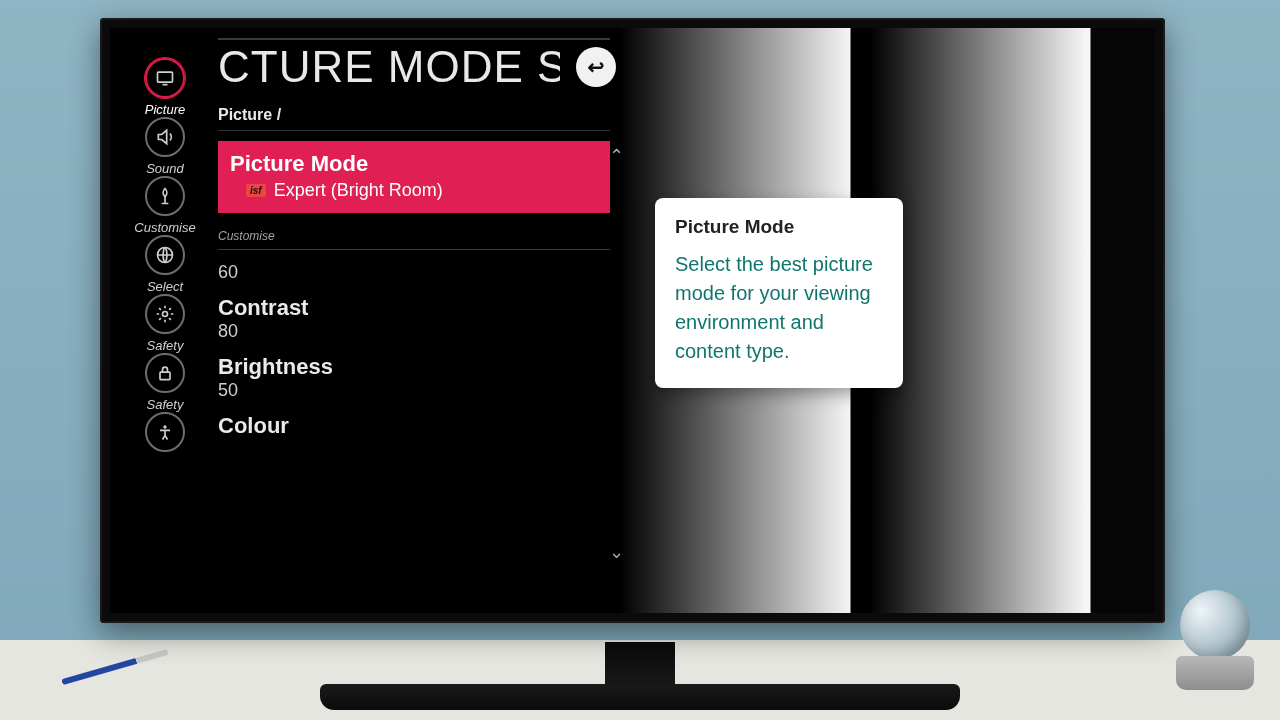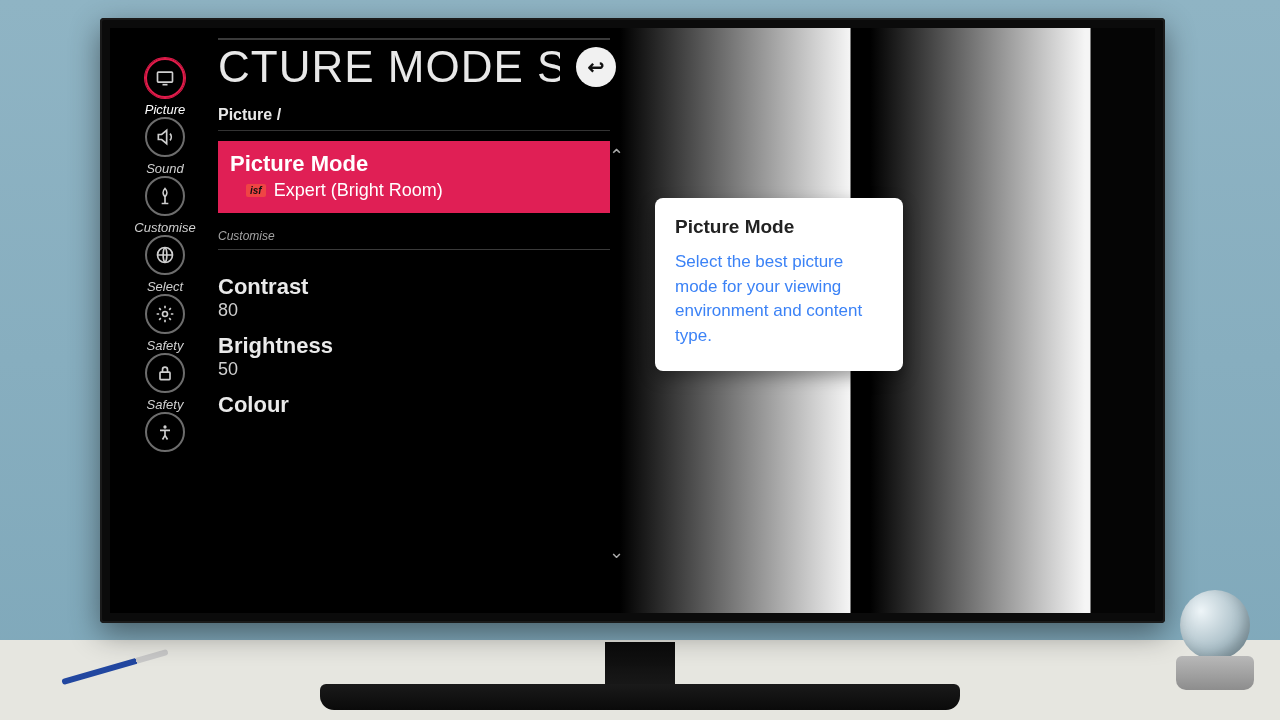--- a/index.html
+++ b/index.html
@@ -133,21 +133,21 @@
   .tooltip {
     position:absolute;
     left: 545px; top: 170px;
     width: 248px;
     background:#fff; color:#222;
     border-radius: 8px;
     padding: 18px 20px 22px 20px;
     box-shadow: 0 6px 16px rgba(0,0,0,.35);
   }
   .tooltip .tt-title { font-weight:700; font-size:19px; margin-bottom:12px; }
-  .tooltip .tt-body  { font-size:17px; line-height:1.45; color:#3b82f6; }
+  .tooltip .tt-body  { font-size:20px; line-height:1.45; color:#0f766e; }
 
   
   .stand-neck {
     position:absolute; left:50%; transform:translateX(-50%);
     bottom: 28px; width: 70px; height: 50px;
     background: linear-gradient(#0a0a0a,#1a1a1a);
     z-index:1;
   }
   .stand-base {
     position:absolute; left:50%; transform:translateX(-50%);
@@ -276,20 +276,21 @@
           <div class="row-title">Picture Mode</div>
           <div class="row-value">
             <span class="isf-badge">isf</span>
             <span>Expert (Bright Room)</span>
           </div>
         </div>
 
         <div class="section-label">Customise</div>
 
         <div class="setting">
+          <div class="s-val">60</div>
         </div>
         <div class="setting">
           <div class="s-name">Contrast</div>
           <div class="s-val">80</div>
         </div>
         <div class="setting">
           <div class="s-name">Brightness</div>
           <div class="s-val">50</div>
         </div>
         <div class="setting">

